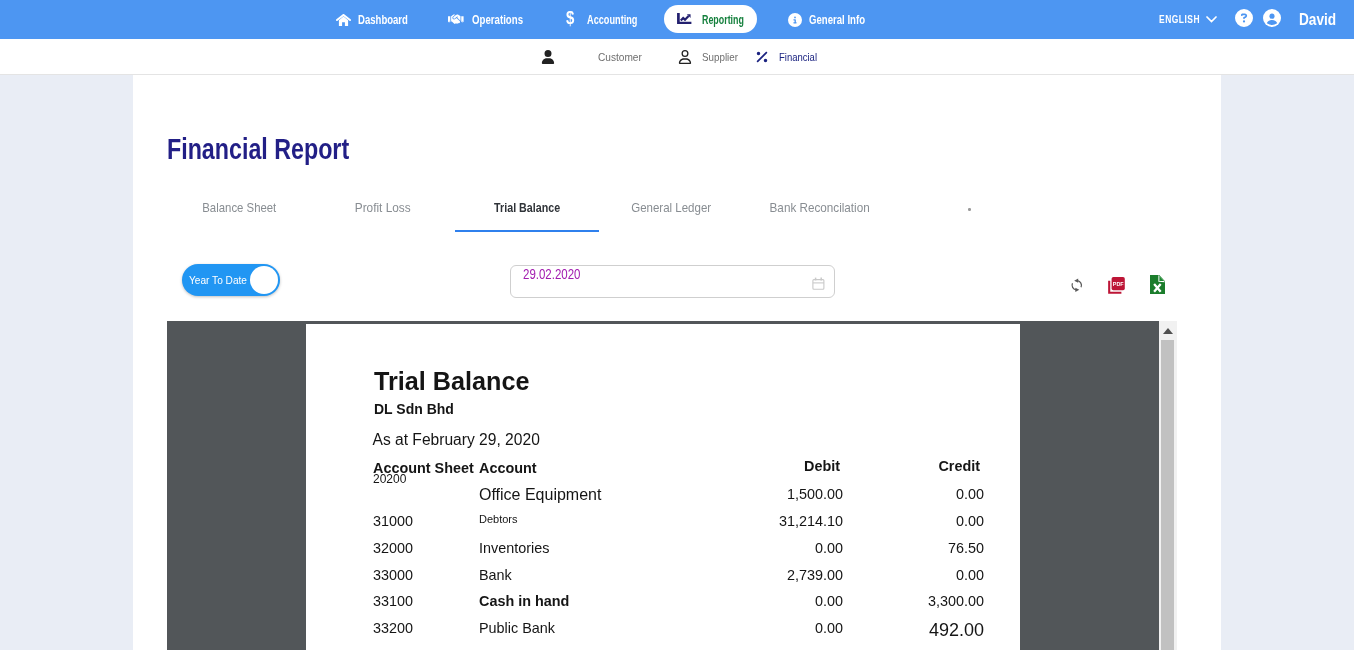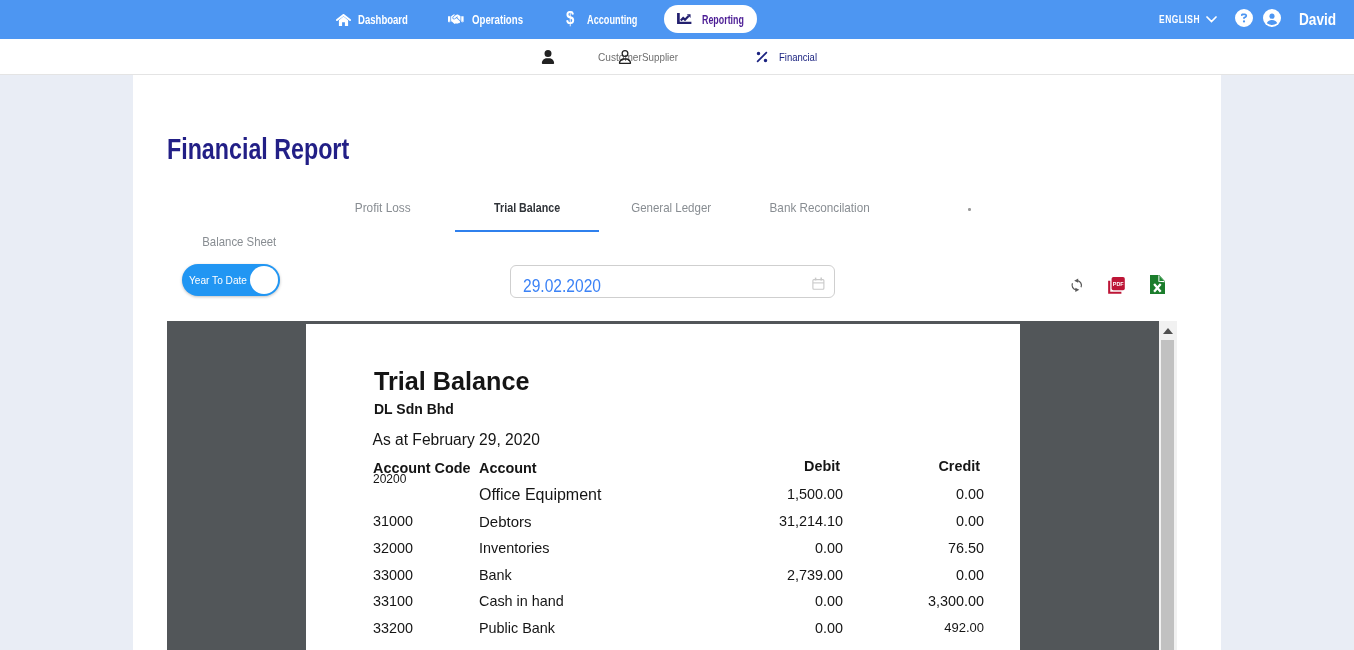--- a/index.html
+++ b/index.html
@@ -5,21 +5,21 @@
 * { margin:0; padding:0; box-sizing:border-box; }
 html,body { width:1354px; height:650px; overflow:hidden; }
 body { font-family:"Liberation Sans", sans-serif; background:#e9edf5; position:relative; }
 .lb { display:inline-block; transform-origin:left center; white-space:nowrap; }
 .lbc { display:inline-block; transform-origin:center center; white-space:nowrap; }
 
 
 #topbar { position:absolute; left:0; top:0; width:1354px; height:39px; background:#4d96f2;padding-left:43px; }
 .navitem { position:absolute; top:0; height:39px; display:flex; align-items:center; color:#fff; font-weight:bold; font-size:12.8px; }
 .navitem svg { display:block; }
-#pill { position:absolute; left:664px; top:5px; width:93px; height:28px; background:#fff; border-radius:14px; color:#4c1d95; font-weight:bold; font-size:12.8px; }
+#pill { position:absolute; left:664px; top:5px; width:93px; height:28px; background:#fff; border-radius:14px; color:#15803d; font-weight:bold; font-size:12.8px; }
 #pill svg { position:absolute; left:13px; top:7.5px; }
 #pill .lb { position:absolute; left:38px; top:6.5px; }
 
 
 #lang { position:absolute; left:1159px; top:0; height:39px; display:flex; align-items:center; color:#fff; font-weight:bold; font-size:10px; letter-spacing:0.6px; }
 #qcirc { position:absolute; left:1235px; top:8.7px; }
 #pcirc { position:absolute; left:1263px; top:8.9px; }
 #uname { position:absolute; left:1299px; top:0; height:39px; display:flex; align-items:center; color:#fff; font-weight:bold; font-size:17.3px; }
 
 
@@ -36,21 +36,21 @@
 .tab { position:absolute; top:200px; width:144px; text-align:center; font-size:13px; color:#888d92; }
 .tab.active { color:#2f3338; font-weight:bold; }
 #tabline { position:absolute; left:455px; top:230px; width:144px; height:2.4px; background:#2f80ed; }
 
 
 #toggle { position:absolute; left:182px; top:264px; width:97.5px; height:31.5px; background:#2196f3; border-radius:16px; box-shadow:0 1px 3px rgba(0,0,0,0.25); }
 #toggle .lbl { position:absolute; left:7px; top:0; height:31px; display:flex; align-items:center; color:#fff; font-size:11px; }
 #toggle .knob { position:absolute; right:1.5px; top:1.75px; width:28px; height:28px; border-radius:50%; background:#fff; }
 
 #datein { position:absolute; left:510px; top:265px; width:325px; height:33px; border:1px solid #cfcfcf; border-radius:6px; background:#fff; }
-#datein .txt { position:absolute; left:12px; top:0; height:31px; display:flex; align-items:flex-end; font-size:19px; color:#3b82f6; }
+#datein .txt { position:absolute; left:12px; top:0; height:31px; display:flex; align-items:flex-start; font-size:14px; color:#a21caf; }
 #datein svg { position:absolute; right:9px; top:11px; }
 
 #icoRefresh { position:absolute; left:1070px; top:276.5px; }
 #icoPdf { position:absolute; left:1108px; top:276.5px; }
 #icoXls { position:absolute; left:1149.5px; top:275.3px; }
 
 
 #viewer { position:absolute; left:167px; top:321px; width:992px; height:329px; background:#525659; }
 #page { position:absolute; left:139px; top:3px; width:714px; height:326px; background:#fff; }
 #sbar { position:absolute; left:1159px; top:321px; width:18px; height:329px; background:#f1f1f1; }
@@ -84,20 +84,26 @@
     <span class="lb" style="transform:scaleX(0.717);">Accounting</span>
   </div>
   <div id="pill">
     <svg width="14.6" height="11.6" viewBox="0 0 14.6 11.6">
       <path d="M1.4 0 V10.2 H14.4" stroke="#23206f" stroke-width="2.7" fill="none"></path>
       <path d="M3.8 7.6 L6.2 5.1 L8 6.7 L11.6 3" stroke="#23206f" stroke-width="2.2" fill="none"></path>
       <polygon points="9.9,1.2 13.6,1.2 13.6,4.9" fill="#23206f"></polygon>
     </svg>
     <span class="lb" style="transform:scaleX(0.694);">Reporting</span>
   </div>
+  <div class="navitem" style="left:788px;">
+    <svg width="14" height="14" viewBox="0 0 512 512" style="margin-right:7px;">
+        <path fill="#fff" d="M256 512A256 256 0 1 0 256 0a256 256 0 1 0 0 512zM216 336h24V272H216c-13.3 0-24-10.7-24-24s10.7-24 24-24h48c13.3 0 24 10.7 24 24v88h8c13.3 0 24 10.7 24 24s-10.7 24-24 24H216c-13.3 0-24-10.7-24-24s10.7-24 24-24zm40-208a32 32 0 1 1 0 64 32 32 0 1 1 0-64z"></path>
+      </svg>
+    <span class="lb" style="transform:scaleX(0.75);">General Info</span>
+  </div>
 
   <div id="lang">
       <span class="lb" style="transform:scaleX(0.845);">ENGLISH</span>
     </div>
   <div style="position:absolute; left:1206px; top:16px; line-height:0;">
       <svg style="display:block" width="11" height="7" viewBox="0 0 11 7">
         <path d="M1 1l4.5 4.5L10 1" stroke="#fff" stroke-width="1.7" fill="none" stroke-linecap="round"></path>
       </svg>
     </div>
   <div id="qcirc">
@@ -117,39 +123,39 @@
     </div>
 </div>
 
 <div id="subbar">
   <div class="subitem" style="left:541px;gap:32px;">
     <svg width="14" height="14" viewBox="0 0 448 512" style="margin-right:11px;">
         <path fill="#222" d="M224 256A128 128 0 1 0 224 0a128 128 0 1 0 0 256zm-45.7 48C79.8 304 0 383.8 0 482.3C0 498.7 13.3 512 29.7 512H418.3c16.4 0 29.7-13.3 29.7-29.7C448 383.8 368.2 304 269.7 304H178.3z"></path>
       </svg>
     <span class="lb" style="transform:scaleX(0.88);">Customer</span>
   </div>
-  <div class="subitem" style="left:618px;">
+  <div class="subitem" style="left:678px;">
     <svg width="14" height="14" viewBox="0 0 448 512" style="margin-right:10px;">
         <path fill="#222" d="M304 128a80 80 0 1 0 -160 0 80 80 0 1 0 160 0zM96 128a128 128 0 1 1 256 0A128 128 0 1 1 96 128zM49.3 464H398.7c-8.9-63.3-63.3-112-129-112H178.3c-65.7 0-120.1 48.7-129 112zM0 482.3C0 383.8 79.8 304 178.3 304h91.4C368.2 304 448 383.8 448 482.3c0 16.4-13.3 29.7-29.7 29.7H29.7C13.3 512 0 498.7 0 482.3z"></path>
       </svg>
     <span class="lb" style="transform:scaleX(0.853);">Supplier</span>
   </div>
   <div class="subitem" style="left:755px; color:#1c2481; font-weight:500;">
     <svg width="14" height="14" viewBox="0 0 384 512" style="margin-right:10px;">
         <path fill="#1c2481" d="M374.6 73.4c12.5 12.5 12.5 32.8 0 45.3l-320 320c-12.5 12.5-32.8 12.5-45.3 0s-12.5-32.8 0-45.3l320-320c12.5-12.5 32.8-12.5 45.3 0zM64 64a64 64 0 1 1 0 128A64 64 0 1 1 64 64zM320 320a64 64 0 1 1 0 128 64 64 0 1 1 0-128z"></path>
       </svg>
     <span class="lb" style="transform:scaleX(0.826);">Financial</span>
   </div>
 </div>
 
 <div id="card"></div>
 
 <div id="title">Financial Report</div>
 
-<div class="tab" style="left:167px;margin-top:34px;"><span class="lbc" style="transform:scaleX(0.875);">Balance Sheet</span></div>
+<div class="tab" style="left:167px;"><span class="lbc" style="transform:scaleX(0.875);">Balance Sheet</span></div>
 <div class="tab" style="left:311px;"><span class="lbc" style="transform:scaleX(0.91);">Profit Loss</span></div>
 <div class="tab active" style="left:455px;"><span class="lbc" style="transform:scaleX(0.823);">Trial Balance</span></div>
 <div class="tab" style="left:599px;"><span class="lbc" style="transform:scaleX(0.885);">General Ledger</span></div>
 <div class="tab" style="left:748px;"><span class="lbc" style="transform:scaleX(0.9);">Bank Reconcilation</span></div>
 <div style="position:absolute; left:968px; top:208px; width:2.5px; height:2.5px; border-radius:50%; background:#9a9a9a;"></div>
 <div id="tabline"></div>
 
 <div id="toggle">
   <div class="lbl">
       <span class="lb" style="transform:scaleX(0.92);">Year To Date</span>
@@ -193,46 +199,46 @@
     <path fill="#1f8a33" d="M9.4 0.9l4.5 5H9.4z"></path>
     <path d="M4.1 9.1l6.6 7.6M10.7 9.1l-6.6 7.6" stroke="#fff" stroke-width="2.3" fill="none"></path>
   </svg>
 </div>
 
 <div id="viewer">
   <div id="page">
     <div class="pg pgb" style="left:68px; top:45px; font-size:25.2px;">Trial Balance</div>
     <div class="pg pgb" style="left:68px; top:78px; font-size:14px;">DL Sdn Bhd</div>
     <div class="pg" style="left:66.5px; top:107.5px; font-size:15.6px;">As at February 29, 2020</div>
-    <div class="pg pgb" style="left:67px; top:136.5px; font-size:14.4px;">Account Code</div>
+    <div class="pg pgb" style="left:67px; top:136.5px; font-size:14.4px;">Account Sheet</div>
     <div class="pg pgb" style="left:173px; top:136.5px; font-size:14.4px;">Account</div>
     <div class="pg pgb r" style="left:434px; top:135px; width:100px; font-size:14.4px;">Debit</div>
     <div class="pg pgb r" style="left:574px; top:135px; width:100px; font-size:14.4px;">Credit</div>
     <div class="pg" style="left:67px; top:149px; font-size:12px;">20200</div>
     <div class="pg" style="left:173px; top:163px; font-size:16px;">Office Equipment</div>
     <div class="pg r" style="left:434px; top:163px; width:103px; font-size:14.4px;">1,500.00</div>
     <div class="pg r" style="left:575px; top:163px; width:103px; font-size:14.4px;">0.00</div>
     <div class="pg" style="left:67px; top:190px; font-size:14.4px;">31000</div>
-    <div class="pg" style="left:173px; top:190px; font-size:15px;">Debtors</div>
+    <div class="pg" style="left:173px; top:190px; font-size:11px;">Debtors</div>
     <div class="pg r" style="left:434px; top:190px; width:103px; font-size:14.4px;">31,214.10</div>
     <div class="pg r" style="left:575px; top:190px; width:103px; font-size:14.4px;">0.00</div>
     <div class="pg" style="left:67px; top:217px; font-size:14.4px;">32000</div>
     <div class="pg" style="left:173px; top:217px; font-size:14.4px;">Inventories</div>
     <div class="pg r" style="left:434px; top:217px; width:103px; font-size:14.4px;">0.00</div>
     <div class="pg r" style="left:575px; top:217px; width:103px; font-size:14.4px;">76.50</div>
     <div class="pg" style="left:67px; top:243.5px; font-size:14.4px;">33000</div>
     <div class="pg" style="left:173px; top:243.5px; font-size:14.4px;">Bank</div>
     <div class="pg r" style="left:434px; top:243.5px; width:103px; font-size:14.4px;">2,739.00</div>
     <div class="pg r" style="left:575px; top:243.5px; width:103px; font-size:14.4px;">0.00</div>
     <div class="pg" style="left:67px; top:270px; font-size:14.4px;">33100</div>
-    <div class="pg" style="left:173px; top:270px; font-size:14.4px;">Cash in hand</div>
+    <div class="pg" style="left:173px; top:270px; font-size:14.4px;font-weight:bold;">Cash in hand</div>
     <div class="pg r" style="left:434px; top:270px; width:103px; font-size:14.4px;">0.00</div>
     <div class="pg r" style="left:575px; top:270px; width:103px; font-size:14.4px;">3,300.00</div>
     <div class="pg" style="left:67px; top:296.6px; font-size:14.4px;">33200</div>
     <div class="pg" style="left:173px; top:296.6px; font-size:14.4px;">Public Bank</div>
     <div class="pg r" style="left:434px; top:296.6px; width:103px; font-size:14.4px;">0.00</div>
-    <div class="pg r" style="left:575px; top:296.6px; width:103px; font-size:13px;">492.00</div>
+    <div class="pg r" style="left:575px; top:296.6px; width:103px; font-size:18px;">492.00</div>
   </div>
 </div>
 <div id="sbar">
   <div id="sarrow"></div>
   <div id="sthumb"></div>
 </div>
 
 </body></html>

